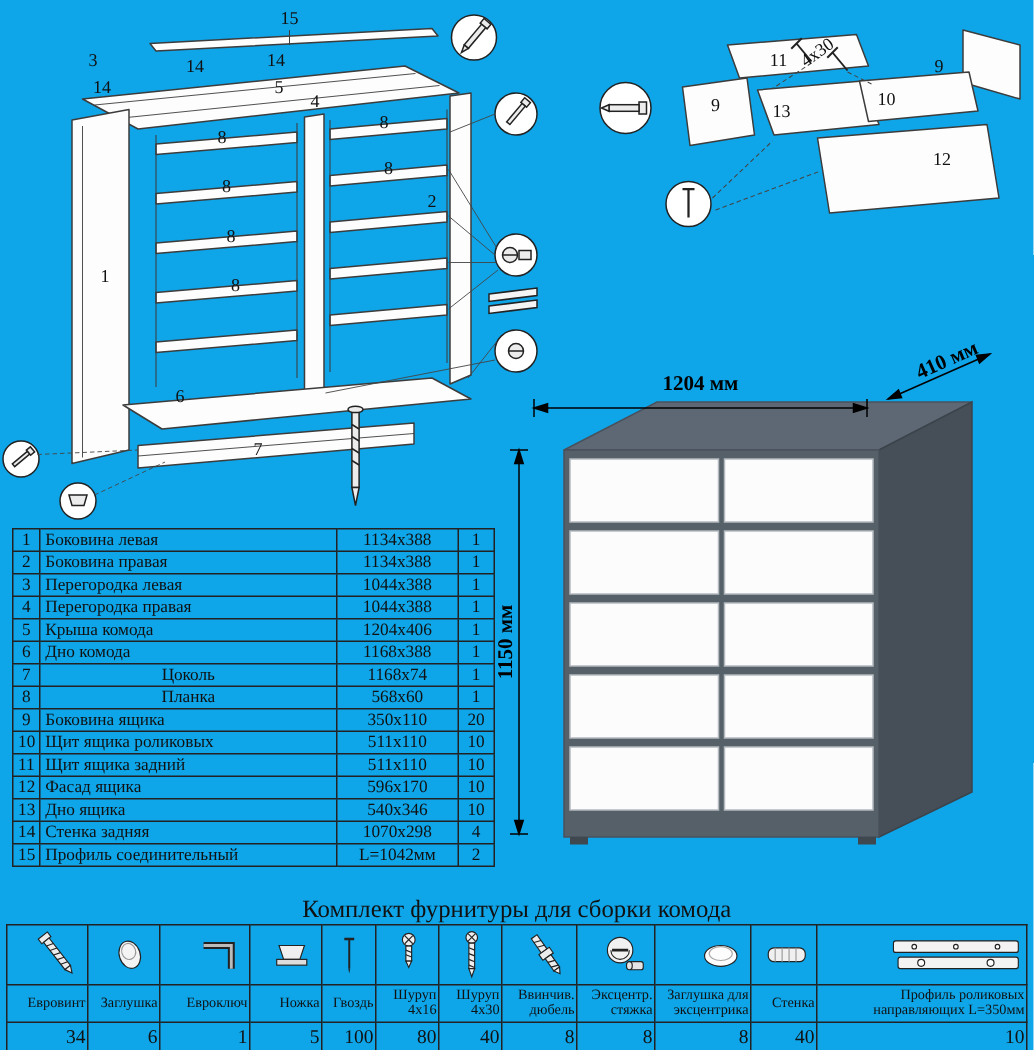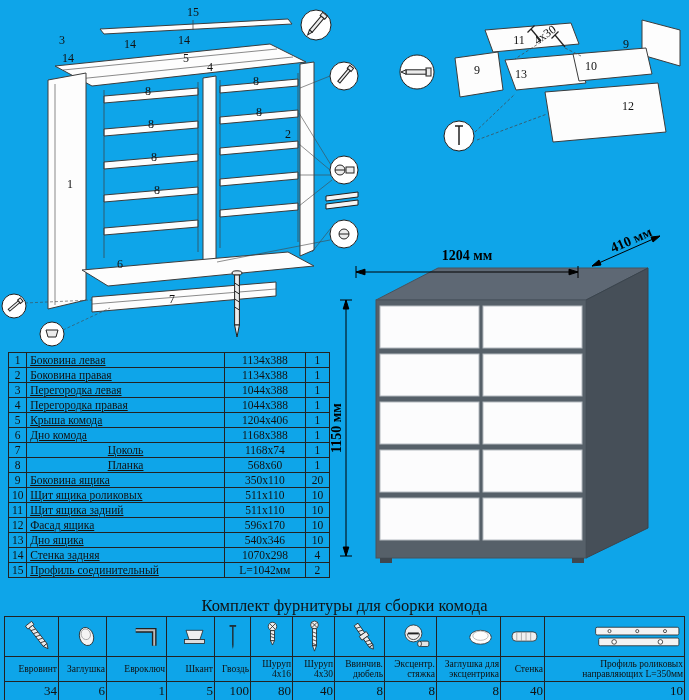--- a/index.html
+++ b/index.html
@@ -18,21 +18,21 @@
 
   #parts-table {
     position:absolute; left:8px; top:352px; width:322px;
     border-collapse:collapse; font-size:11.5px; table-layout:fixed;
   }
   #parts-table td {
     border:1px solid #222; padding:0 3px; height:15px; line-height:1.05;
     white-space:nowrap; overflow:hidden;
   }
   #parts-table td:nth-child(1){ width:18px; text-align:center; }
-  #parts-table td:nth-child(2){ width:196px;text-decoration:underline; }
+  #parts-table td:nth-child(2){ width:196px; }
   #parts-table td:nth-child(3){ width:80px; text-align:center; }
   #parts-table td:nth-child(4){ width:24px; text-align:center; }
   #parts-table tr:nth-child(7) td:nth-child(2),
   #parts-table tr:nth-child(8) td:nth-child(2){ text-align:center; }
 
   #hw-title {
     position:absolute; left:0; top:596px; width:689px; text-align:center;
     font-size:16.5px;
   }
 
@@ -470,21 +470,21 @@
                 <circle cx="96" cy="17" r="2" fill="#fff"></circle>
                 <circle cx="30" cy="31" r="3" fill="#fff"></circle>
                 <circle cx="90" cy="31" r="3" fill="#fff"></circle>
               </g>
             </svg></td>
         </tr>
         <tr>
           <td>Евровинт</td>
           <td>Заглушка</td>
           <td>Евроключ</td>
-          <td>Шкант</td>
+          <td>Ножка</td>
           <td>Гвоздь</td>
           <td>Шуруп 4х16</td>
           <td>Шуруп 4х30</td>
           <td>Ввинчив. дюбель</td>
           <td>Эксцентр. стяжка</td>
           <td>Заглушка для эксцентрика</td>
           <td>Стенка</td>
           <td>Профиль роликовых направляющих L=350мм</td>
         </tr>
         <tr>

